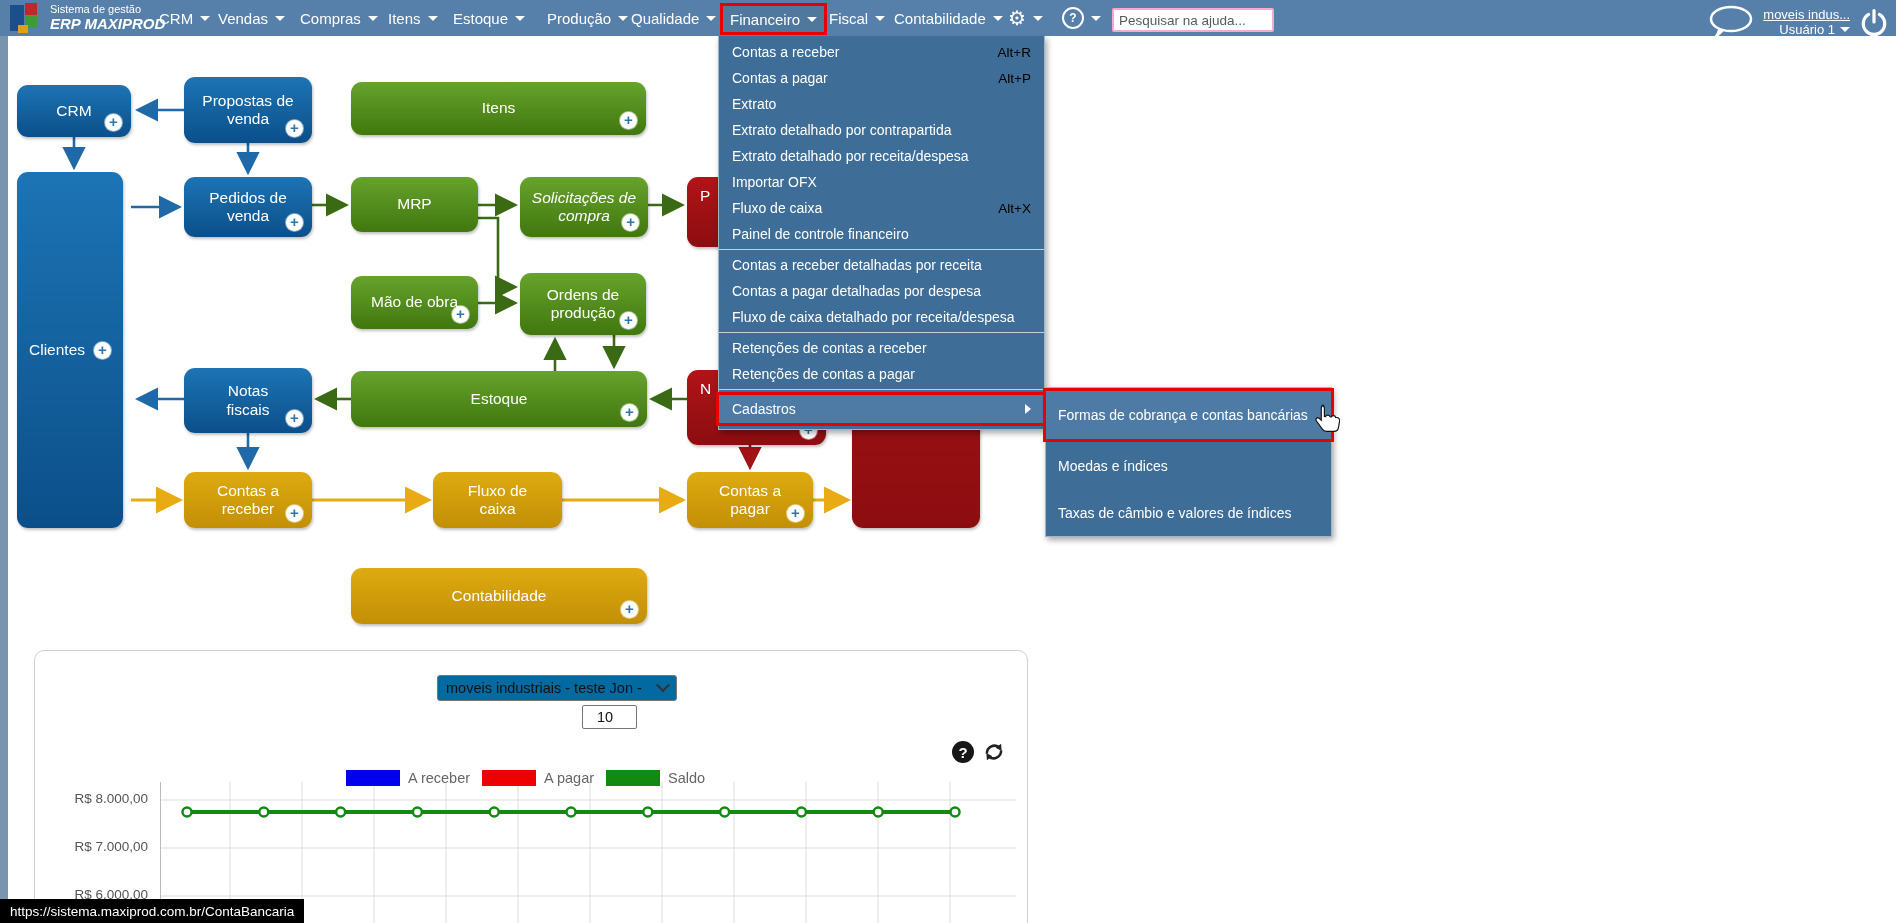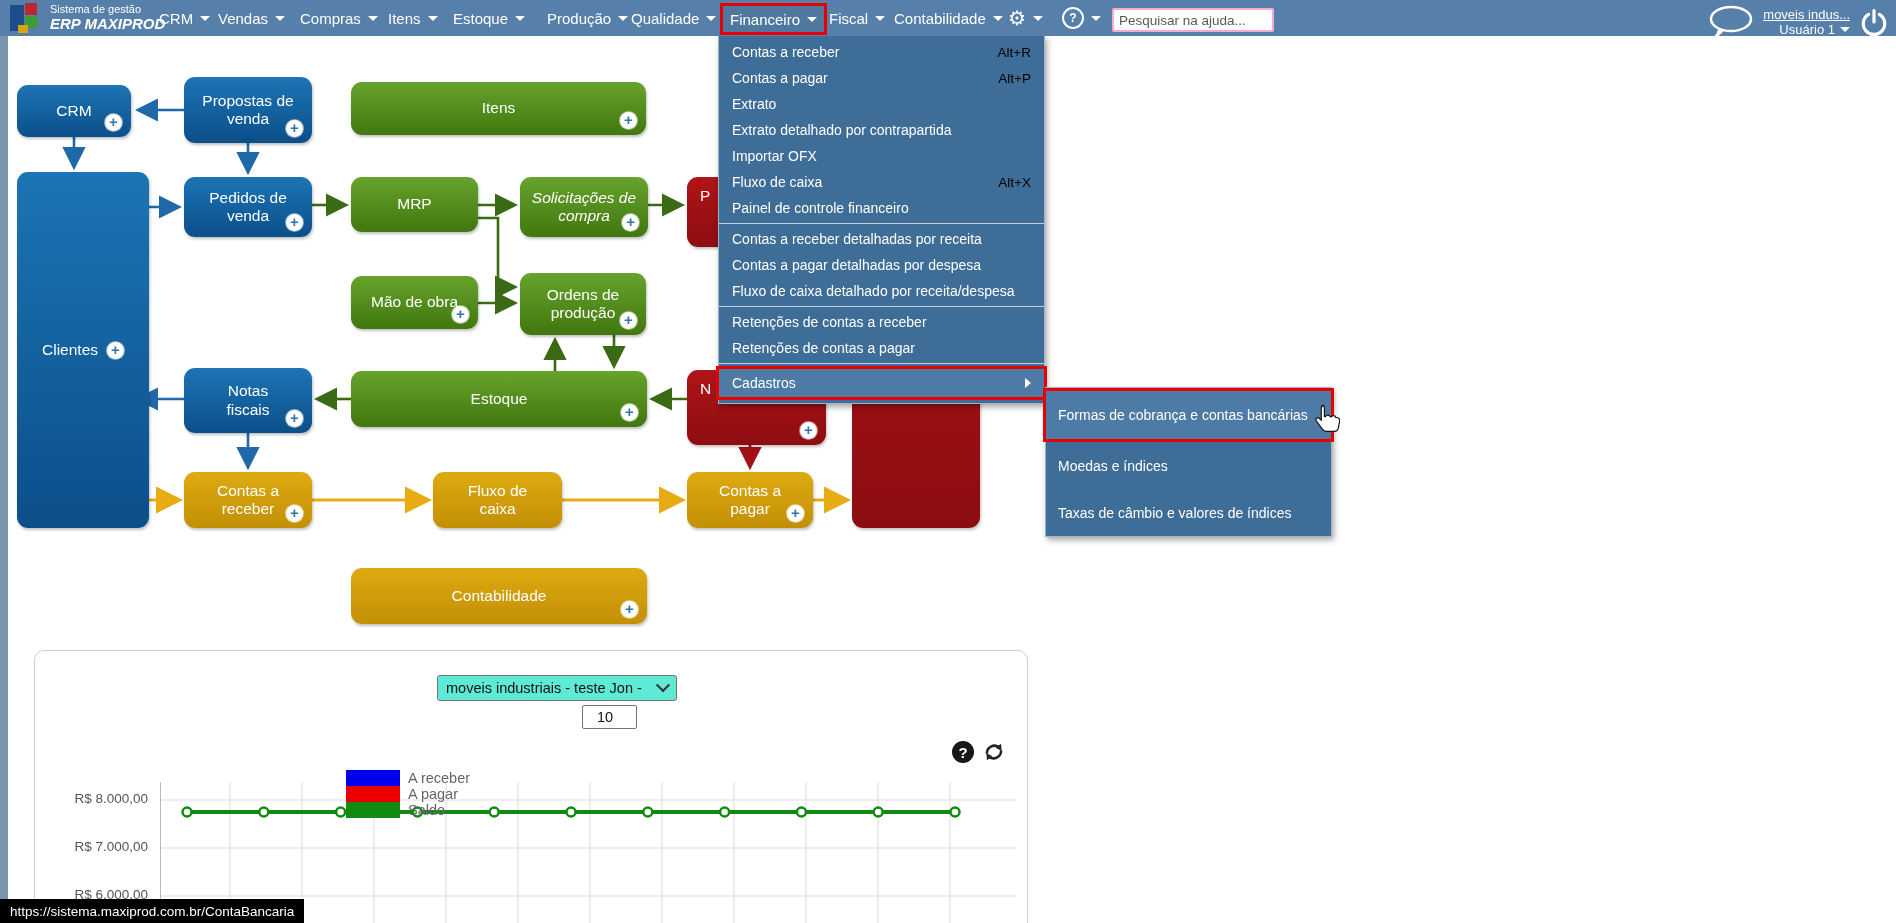--- a/index.html
+++ b/index.html
@@ -51,26 +51,26 @@
   .msep{height:1px;background:#c2d0dc;margin:2px 0;}
   .mi.cadastros{background:#4d7ba6;border:3px solid #e60000;margin:2px -3px 0 -3px;height:28px;}
   .arrow-right{width:0;height:0;border-top:5px solid transparent;border-bottom:5px solid transparent;border-left:6px solid #fff;}
   .submenu-panel{position:absolute;left:1045px;top:387px;width:287px;background:#3e6d98;border:1px solid #9fb6ca;box-shadow:2px 3px 6px rgba(0,0,0,.35);z-index:11;box-sizing:border-box;}
   .smi{height:27px;display:flex;align-items:center;color:#fff;font-size:14px;padding:10px 12px;cursor:pointer;}
   .smi.active{background:#4d7ba6;border:3px solid #e60000;margin:0 -3px;height:28px;}
 
   
   .card{position:absolute;left:34px;top:650px;width:992px;height:400px;background:#fff;border:1px solid #cfcfcf;border-radius:10px;z-index:3;}
   .form-label{position:absolute;font-size:14.5px;font-weight:bold;color:#111;}
-  .select-box{position:absolute;left:437px;top:675px;width:240px;height:26px;border:1px solid #767676;border-radius:3px;background:#5eead4;display:flex;align-items:center;justify-content:space-between;padding:0 8px;font-size:14.5px;color:#111;cursor:pointer;z-index:4;box-sizing:border-box;}
+  .select-box{position:absolute;left:437px;top:675px;width:240px;height:26px;border:1px solid #767676;border-radius:3px;background:#0369a1;display:flex;align-items:center;justify-content:space-between;padding:0 8px;font-size:14.5px;color:#111;cursor:pointer;z-index:4;box-sizing:border-box;}
   .chev{width:8px;height:8px;border-right:2px solid #333;border-bottom:2px solid #333;transform:rotate(45deg) translate(-2px,-2px);}
   .num-input{position:absolute;left:582px;top:705px;width:55px;height:24px;border:1px solid #767676;border-radius:2px;font-size:14.5px;padding:0 14px;color:#111;font-family:"Liberation Sans",sans-serif;z-index:4;box-sizing:border-box;}
   .qmark{position:absolute;left:952px;top:741px;width:22px;height:22px;border-radius:50%;background:#171717;color:#fff;font-weight:bold;font-size:15px;display:flex;align-items:center;justify-content:center;z-index:4;cursor:pointer;}
   .refresh{position:absolute;left:982px;top:740px;z-index:4;cursor:pointer;}
-  .legend{position:absolute;left:346px;top:770px;display:flex;align-items:flex-start;gap:0;z-index:4;flex-direction:column;}
+  .legend{position:absolute;left:346px;top:770px;display:flex;align-items:flex-end;gap:12px;z-index:4;}
   .legend .sw{width:54px;height:16px;display:inline-block;}
   .legend .lt{font-size:14.5px;color:#666;margin-left:8px;}
   .leg-item{display:flex;align-items:center;}
   .ylab{position:absolute;width:90px;text-align:right;font-size:13.5px;color:#545454;z-index:4;}
 
   
   .statusbar{position:absolute;left:0;top:899px;height:24px;background:#000;color:#fff;font-size:13.5px;display:flex;align-items:center;padding:0 10px;z-index:30;white-space:nowrap;}
 
   .hand-cursor{position:absolute;left:1312px;top:404px;z-index:40;pointer-events:none;}
 </style>
@@ -207,21 +207,21 @@
       <path d="M562 500 L680 500" marker-end="url(#my)"></path>
       <path d="M813 500 L845 500" marker-end="url(#my)"></path>
     </g>
   </svg>
 
   <div id="nodes">
       <div class="node c-blue" style="left: 17px; top: 85px; width: 114px; height: 52px;"><span>CRM</span><span class="plus">+</span></div>
       <div class="node c-blue" style="left: 184px; top: 77px; width: 128px; height: 66px;"><span>Propostas de
 venda</span><span class="plus">+</span></div>
       <div class="node c-green" style="left: 351px; top: 82px; width: 295px; height: 53px;"><span>Itens</span><span class="plus">+</span></div>
-      <div class="node c-blue" style="left: 17px; top: 172px; width: 132px; height: 356px;"><span>Clientes</span><span class="plus inline">+</span></div>
+      <div class="node c-blue" style="left: 17px; top: 172px; width: 106px; height: 356px;"><span>Clientes</span><span class="plus inline">+</span></div>
       <div class="node c-blue" style="left: 184px; top: 177px; width: 128px; height: 60px;"><span>Pedidos de
 venda</span><span class="plus">+</span></div>
       <div class="node c-green" style="left: 351px; top: 177px; width: 127px; height: 55px;"><span>MRP</span></div>
       <div class="node c-green" style="left: 520px; top: 177px; width: 128px; height: 60px; font-style: italic;"><span>Solicitações de
 compra</span><span class="plus">+</span></div>
       <div class="node c-red align-tl" style="left: 687px; top: 177px; width: 126px; height: 60px;"><span>P</span></div>
       <div class="node c-green" style="left: 351px; top: 276px; width: 127px; height: 53px;"><span>Mão de obra</span><span class="plus">+</span></div>
       <div class="node c-green" style="left: 520px; top: 273px; width: 126px; height: 62px;"><span>Ordens de
 produção</span><span class="plus">+</span></div>
       <div class="node c-blue" style="left: 184px; top: 368px; width: 128px; height: 65px;"><span>Notas
@@ -245,20 +245,23 @@
       </div>
       <div class="mi">
         <span>Contas a pagar</span>
         <span class="sc">Alt+P</span>
       </div>
       <div class="mi">
         <span>Extrato</span>
       </div>
       <div class="mi">
         <span>Extrato detalhado por contrapartida</span>
+      </div>
+      <div class="mi">
+        <span>Extrato detalhado por receita/despesa</span>
       </div>
       <div class="mi">
         <span>Importar OFX</span>
       </div>
       <div class="mi">
         <span>Fluxo de caixa</span>
         <span class="sc">Alt+X</span>
       </div>
       <div class="mi">
         <span>Painel de controle financeiro</span>

